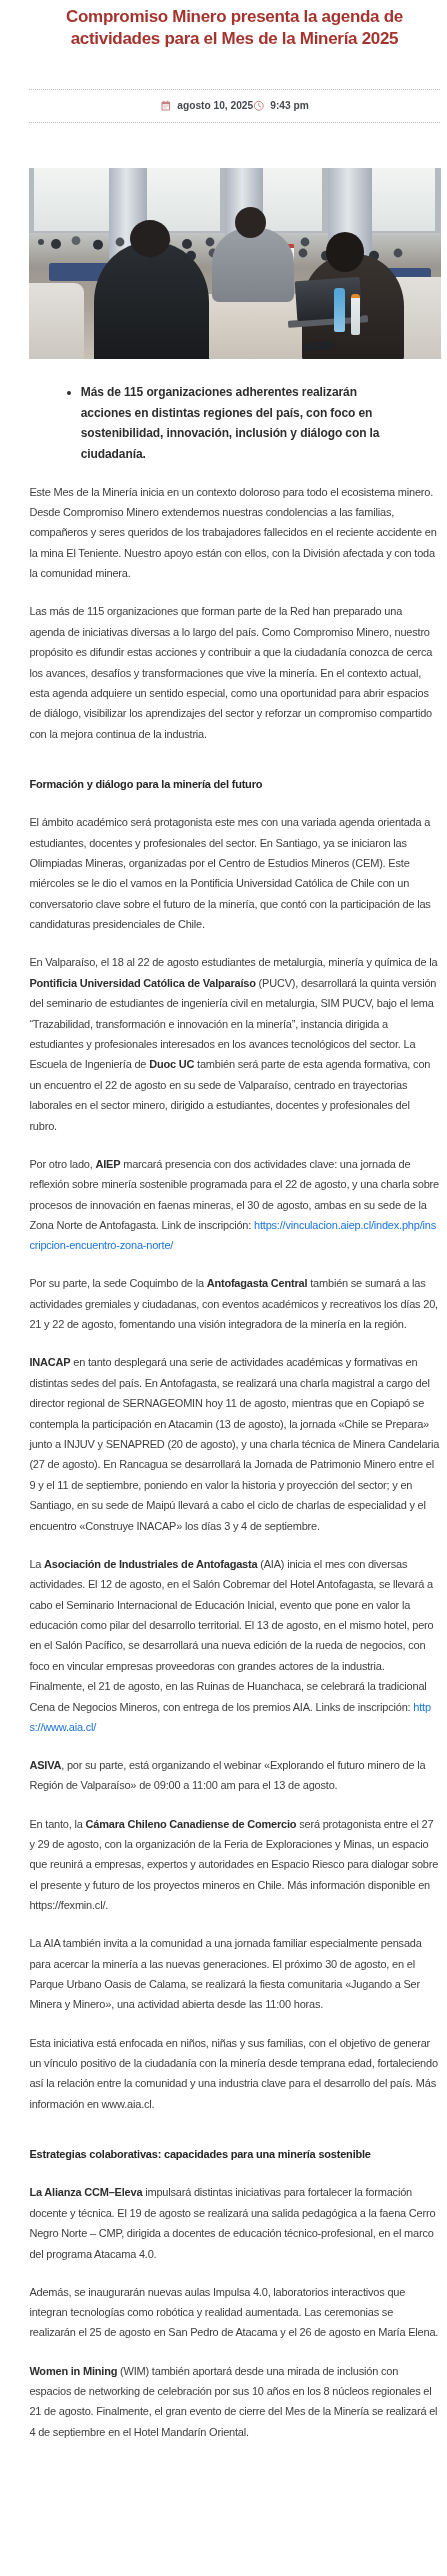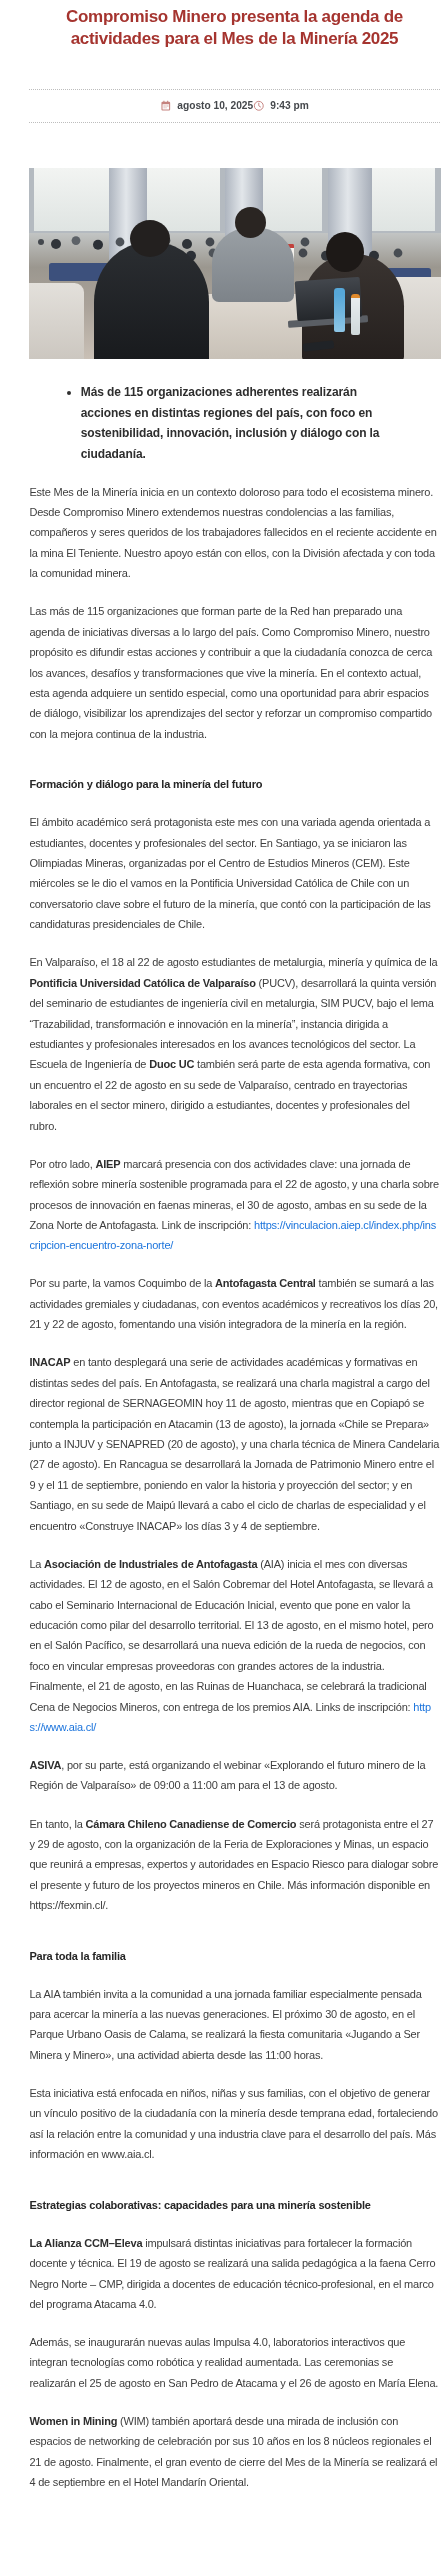--- a/index.html
+++ b/index.html
@@ -153,26 +153,25 @@
   <div class="article-body">
       <ul class="highlights">
         <li><strong>Más de 115 organizaciones adherentes realizarán acciones en distintas regiones del país, con foco en sostenibilidad, innovación, inclusión y diálogo con la ciudadanía.</strong></li>
       </ul>
       <p><span>Este Mes de la Minería inicia en un contexto doloroso para todo el ecosistema minero. Desde Compromiso Minero extendemos nuestras condolencias a las familias, compañeros y seres queridos de los trabajadores fallecidos en el reciente accidente en la mina El Teniente. Nuestro apoyo están con ellos, con la División afectada y con toda la comunidad minera.</span></p>
       <p><span>Las más de 115 organizaciones que forman parte de la Red han preparado una agenda de iniciativas diversas a lo largo del país. Como Compromiso Minero, nuestro propósito es difundir estas acciones y contribuir a que la ciudadanía conozca de cerca los avances, desafíos y transformaciones que vive la minería. En el contexto actual, esta agenda adquiere un sentido especial, como una oportunidad para abrir espacios de diálogo, visibilizar los aprendizajes del sector y reforzar un compromiso compartido con la mejora continua de la industria.</span></p>
       <h2>Formación y diálogo para la minería del futuro</h2>
       <p><span>El ámbito académico será protagonista este mes con una variada agenda orientada a estudiantes, docentes y profesionales del sector. En Santiago, ya se iniciaron las Olimpiadas Mineras, organizadas por el Centro de Estudios Mineros (CEM).  Este miércoles se le dio el vamos en la Pontificia Universidad Católica de Chile con un conversatorio clave sobre el futuro de la minería, que contó con la participación de las candidaturas presidenciales de Chile.</span></p>
       <p><span>En Valparaíso, el 18 al 22 de agosto estudiantes de metalurgia, minería y química de la </span><strong>Pontificia Universidad Católica de Valparaíso</strong><span> (PUCV), desarrollará la quinta versión del seminario de estudiantes de ingeniería civil en metalurgia, SIM PUCV, bajo el lema “Trazabilidad, transformación e innovación en la minería”, instancia dirigida a estudiantes y profesionales interesados en los avances tecnológicos del sector. La Escuela de Ingeniería de </span><strong>Duoc UC</strong><span> también será parte de esta agenda formativa, con un encuentro el 22 de agosto en su sede de Valparaíso, centrado en trayectorias laborales en el sector minero, dirigido a estudiantes, docentes y profesionales del rubro.</span></p>
       <p><span>Por otro lado, </span><strong>AIEP</strong><span> marcará presencia con dos actividades clave: una jornada de reflexión sobre minería sostenible programada para el 22 de agosto, y una charla sobre procesos de innovación en faenas mineras, el 30 de agosto, ambas en su sede de la Zona Norte de Antofagasta. Link de inscripción: </span><a href="#" class="body-link">https://vinculacion.aiep.cl/index.php/inscripcion-encuentro-zona-norte/</a></p>
-      <p><span>Por su parte, la vamos Coquimbo de la </span><strong>Antofagasta Central</strong><span> también se sumará a las actividades gremiales y ciudadanas, con eventos académicos y recreativos los días 20, 21 y 22 de agosto, fomentando una visión integradora de la minería en la región.</span></p>
+      <p><span>Por su parte, la sede Coquimbo de la </span><strong>Antofagasta Central</strong><span> también se sumará a las actividades gremiales y ciudadanas, con eventos académicos y recreativos los días 20, 21 y 22 de agosto, fomentando una visión integradora de la minería en la región.</span></p>
       <p><strong>INACAP</strong><span> en tanto desplegará una serie de actividades académicas y formativas en distintas sedes del país. En Antofagasta, se realizará una charla magistral a cargo del director regional de SERNAGEOMIN hoy 11 de agosto, mientras que en Copiapó se contempla la participación en Atacamin (13 de agosto), la jornada «Chile se Prepara» junto a INJUV y SENAPRED (20 de agosto), y una charla técnica de Minera Candelaria (27 de agosto). En Rancagua se desarrollará la Jornada de Patrimonio Minero entre el 9 y el 11 de septiembre, poniendo en valor la historia y proyección del sector; y en Santiago, en su sede de Maipú llevará a cabo el ciclo de charlas de especialidad y el encuentro «Construye INACAP» los días 3 y 4 de septiembre.</span></p>
       <p><span>La </span><strong>Asociación de Industriales de Antofagasta</strong><span> (AIA) inicia el mes con diversas actividades. El 12 de agosto, en el Salón Cobremar del Hotel Antofagasta, se llevará a cabo el Seminario Internacional de Educación Inicial, evento que pone en valor la educación como pilar del desarrollo territorial.  El 13 de agosto, en el mismo hotel, pero en el Salón Pacífico, se desarrollará una nueva edición de la rueda de negocios, con foco en vincular empresas proveedoras con grandes actores de la industria. Finalmente, el 21 de agosto, en las Ruinas de Huanchaca, se celebrará la tradicional Cena de Negocios Mineros, con entrega de los premios AIA. Links de inscripción: </span><a href="#" class="body-link">https://www.aia.cl/</a></p>
       <p><strong>ASIVA</strong><span>, por su parte, está organizando el webinar «Explorando el futuro minero de la Región de Valparaíso» de 09:00 a 11:00 am para el 13 de agosto.</span></p>
       <p><span>En tanto, la </span><strong>Cámara Chileno Canadiense de Comercio</strong><span> será protagonista entre el 27 y 29 de agosto, con la organización de la Feria de Exploraciones y Minas, un espacio que reunirá a empresas, expertos y autoridades en Espacio Riesco para dialogar sobre el presente y futuro de los proyectos mineros en Chile. Más información disponible en https://fexmin.cl/.</span></p>
-      <h2>Para toda la familia</h2>
       <p><span>La AIA también invita a la comunidad a una jornada familiar especialmente pensada para acercar la minería a las nuevas generaciones. El próximo 30 de agosto, en el Parque Urbano Oasis de Calama, se realizará la fiesta comunitaria «Jugando a Ser Minera y Minero», una actividad abierta desde las 11:00 horas.</span></p>
       <p><span>Esta iniciativa está enfocada en niños, niñas y sus familias, con el objetivo de generar un vínculo positivo de la ciudadanía con la minería desde temprana edad, fortaleciendo así la relación entre la comunidad y una industria clave para el desarrollo del país. Más información en www.aia.cl.</span></p>
       <h2>Estrategias colaborativas: capacidades para una minería sostenible</h2>
       <p><strong>La Alianza CCM–Eleva</strong><span> impulsará distintas iniciativas para fortalecer la formación docente y técnica. El 19 de agosto se realizará una salida pedagógica a la faena Cerro Negro Norte – CMP, dirigida a docentes de educación técnico-profesional, en el marco del programa Atacama 4.0.</span></p>
       <p><span>Además, se inaugurarán nuevas aulas Impulsa 4.0, laboratorios interactivos que integran tecnologías como robótica y realidad aumentada. Las ceremonias se realizarán el 25 de agosto en San Pedro de Atacama y el 26 de agosto en María Elena.</span></p>
       <p><strong>Women in Mining</strong><span> (WIM) también aportará desde una mirada de inclusión con espacios de networking de celebración por sus 10 años en los 8 núcleos regionales el 21 de agosto. Finalmente, el gran evento de cierre del Mes de la Minería se realizará el 4 de septiembre en el Hotel Mandarín Oriental.</span></p>
     </div>
 
 </div>
 

